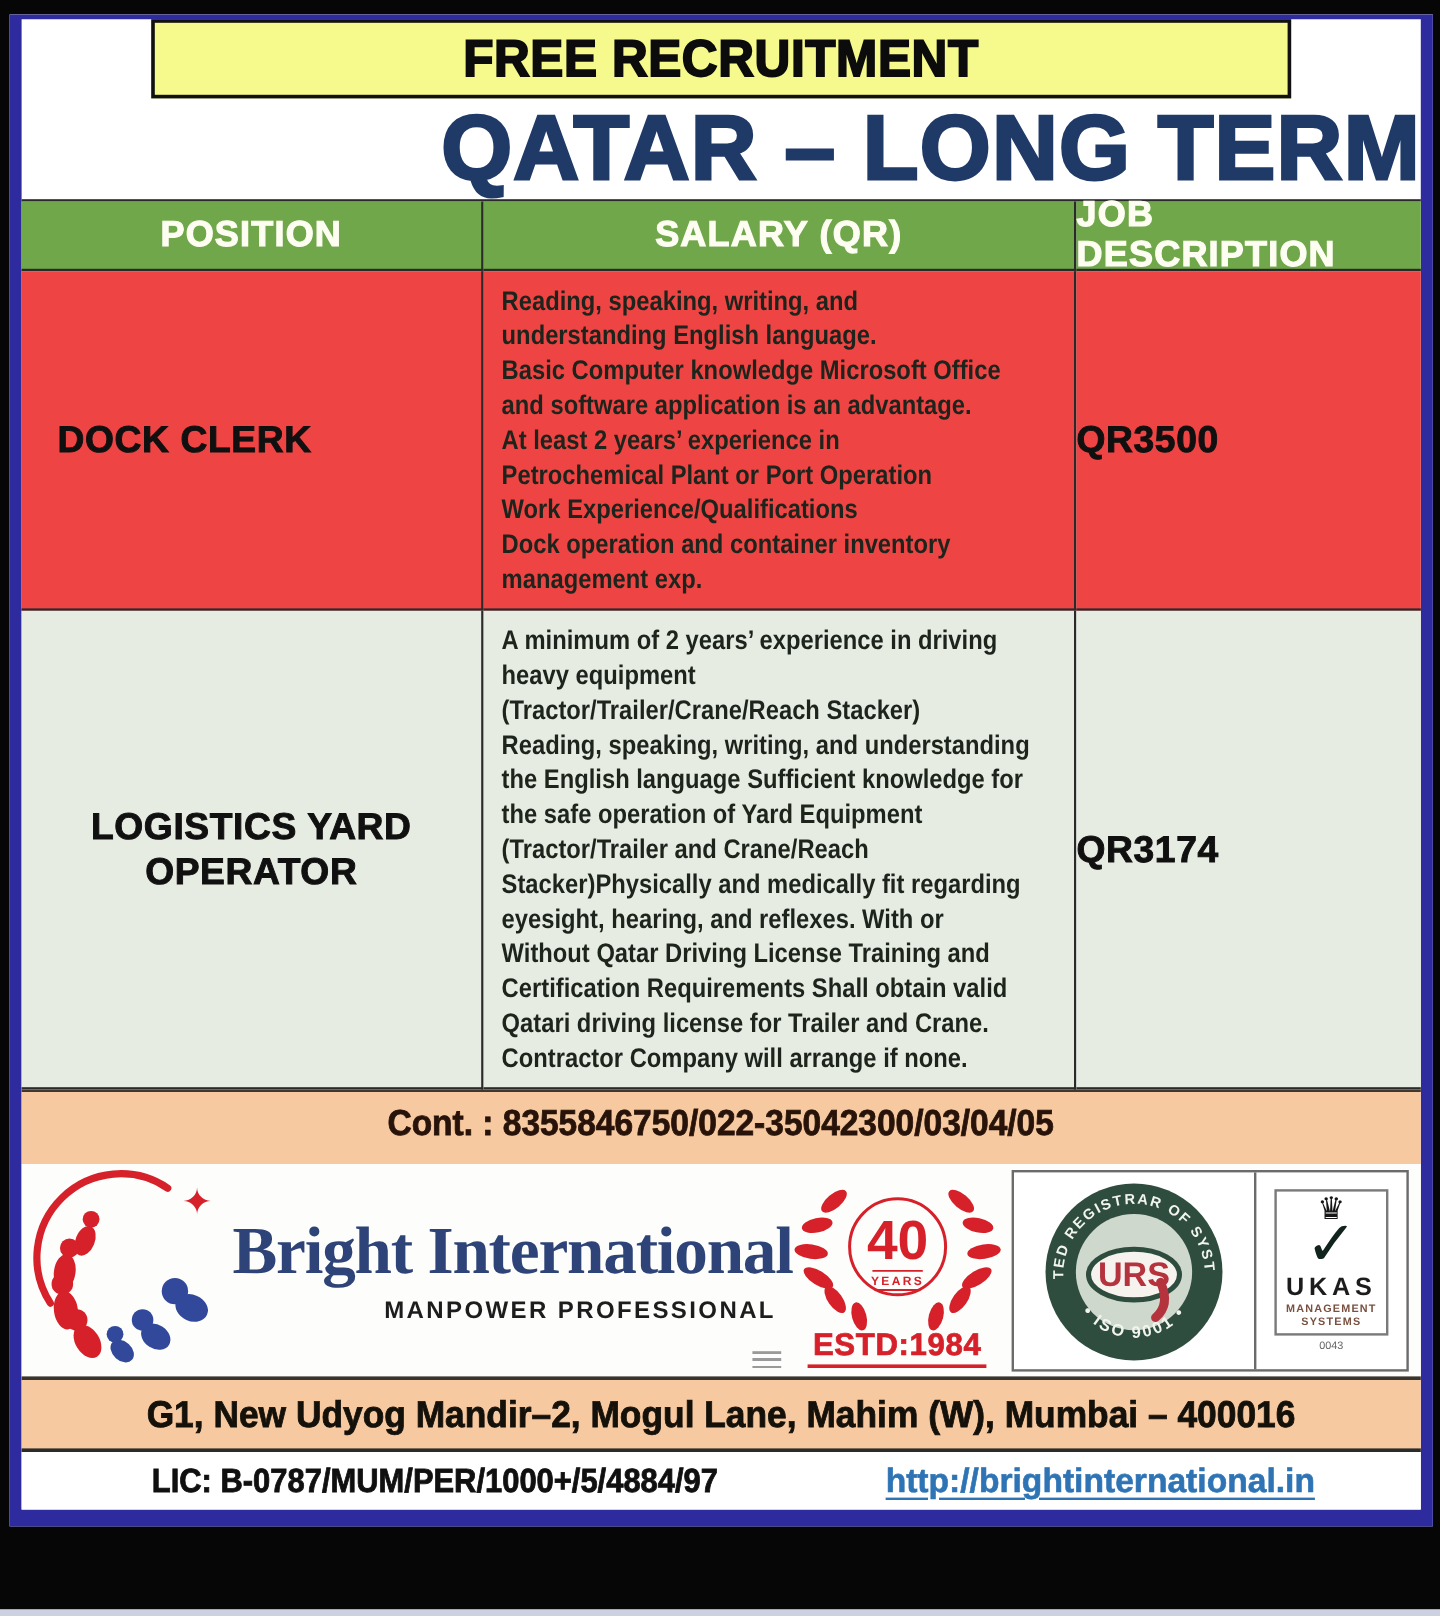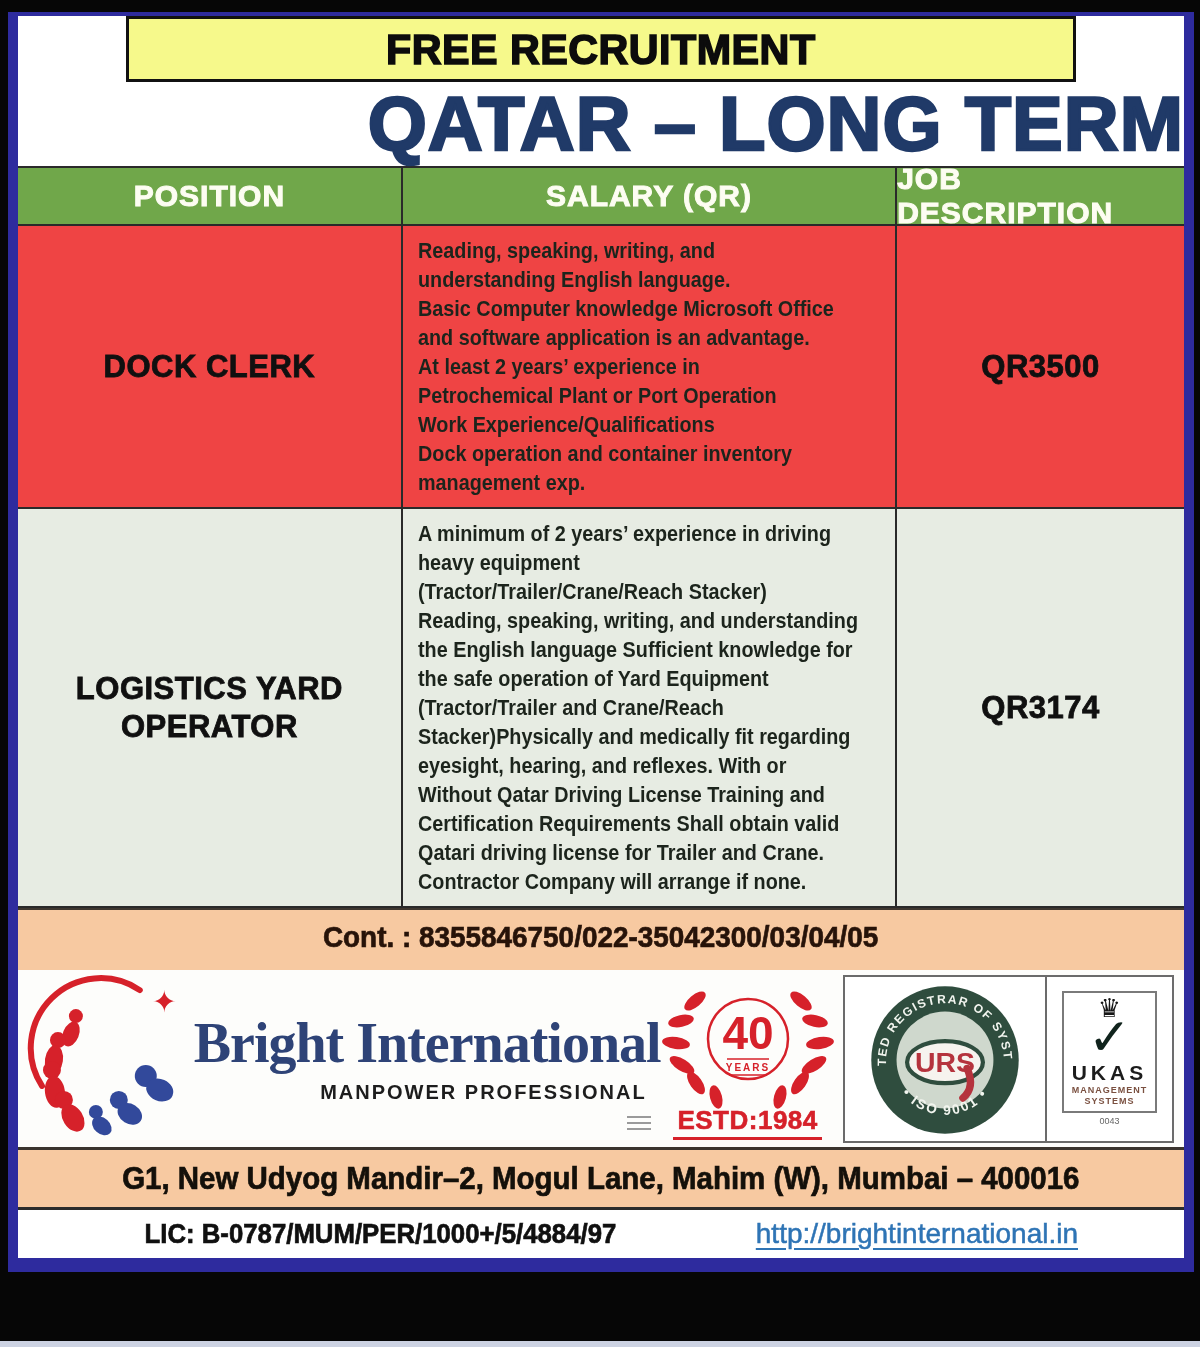--- a/index.html
+++ b/index.html
@@ -49,21 +49,21 @@
   .head-row .t-cell {
     background:#70a74a; height:58px;
     display:flex; align-items:center; justify-content:center;
   }
   .head-row .t-cell span {
     color:#fdfdf2; font-size:30px; font-weight:800; letter-spacing:1px;
     -webkit-text-stroke:1px #fdfdf2;
   }
   .row-1 .t-cell { background:#ef4444; }
   .row-2 .t-cell { background:#e7ece3; }
-  .pos-cell, .sal-cell { display:flex; align-items:center; justify-content:center; text-align:center; }
+  .pos-cell, .sal-cell { display:flex; align-items:center; justify-content:flex-start; text-align:center; }
   .pos-cell span, .sal-cell span {
     font-size:31px; font-weight:800; color:#101010;
     -webkit-text-stroke:.8px #101010; letter-spacing:.5px; line-height:38px;
   }
   .pos-cell span { padding:0 30px; }
   .desc-cell { padding:10px 2px 10px 15px; overflow:hidden; }
   .desc-text {
     font-size:22.5px; font-weight:700; color:#1c241c;
     line-height:29px; white-space:pre-line;
     width:113%; transform:scaleX(.88); transform-origin:0 0;
@@ -93,21 +93,21 @@
     font-family:"Liberation Serif", serif;
     font-size:56px; font-weight:700; color:#2e4377; letter-spacing:-1px;
     line-height:60px; white-space:nowrap;
   }
   .brand-tagline {
     align-self:flex-end; margin:8px 14px 0 0;
     font-size:20px; font-weight:800; color:#1d1d1d; letter-spacing:2px;
     white-space:nowrap;
   }
   .years-badge { width:190px; display:flex; flex-direction:column; align-items:center; margin-left:-8px; }
-  .estd-row { display:flex; align-items:center; gap:22px; margin-top:-6px; }
+  .estd-row { display:flex; align-items:flex-end; gap:22px; margin-top:-6px; }
   .speed-lines { width:24px; height:14px;
     background:repeating-linear-gradient(#9a9a9a 0 2px, transparent 2px 6px); }
   .estd {
     color:#d6212a; font-size:26px; font-weight:800;
     border-bottom:3px solid #d6212a; padding:0 4px 1px; letter-spacing:.5px;
     -webkit-text-stroke:.6px #d6212a; white-space:nowrap;
   }
   .cert-box {
     margin-left:auto; width:332px; height:168px;
     border:2px solid #6b6b6b; background:#fff; display:flex;
@@ -130,21 +130,21 @@
   .address-bar span {
     font-size:31px; font-weight:800; color:#14100a; -webkit-text-stroke:.7px #14100a;
     display:inline-block; transform:scaleX(.95); white-space:nowrap;
   }
   .lic-bar {
     background:#ffffff; height:48px;
     display:flex; align-items:center; justify-content:center; gap:75px;
   }
   .lic-text { font-size:28px; font-weight:800; color:#101010; -webkit-text-stroke:.7px #101010;
     display:inline-block; transform:scaleX(.92); white-space:nowrap; }
-  .site-link { font-size:28px; font-weight:400; color:#2e74b5; text-decoration:underline;
+  .site-link { font-size:28px; font-weight:700; color:#2e74b5; text-decoration:underline;
     text-underline-offset:5px; -webkit-text-stroke:.5px #2e74b5; white-space:nowrap;margin-left:44px; }
   .page-bottom-strip { position:absolute; left:0; right:0; bottom:0; height:6px; background:#ccd2e2; }
   svg text { font-family:"Liberation Sans", sans-serif; }
 </style>
 </head>
 <body>
 
 <div class="card">
 
   <div class="free-banner">

